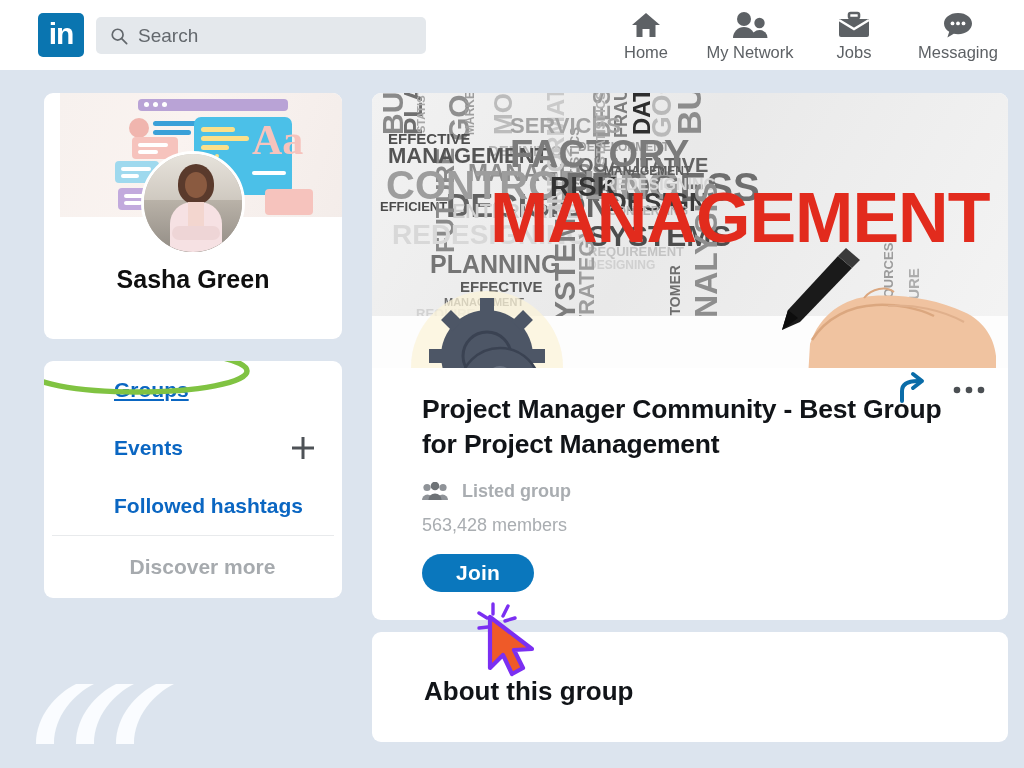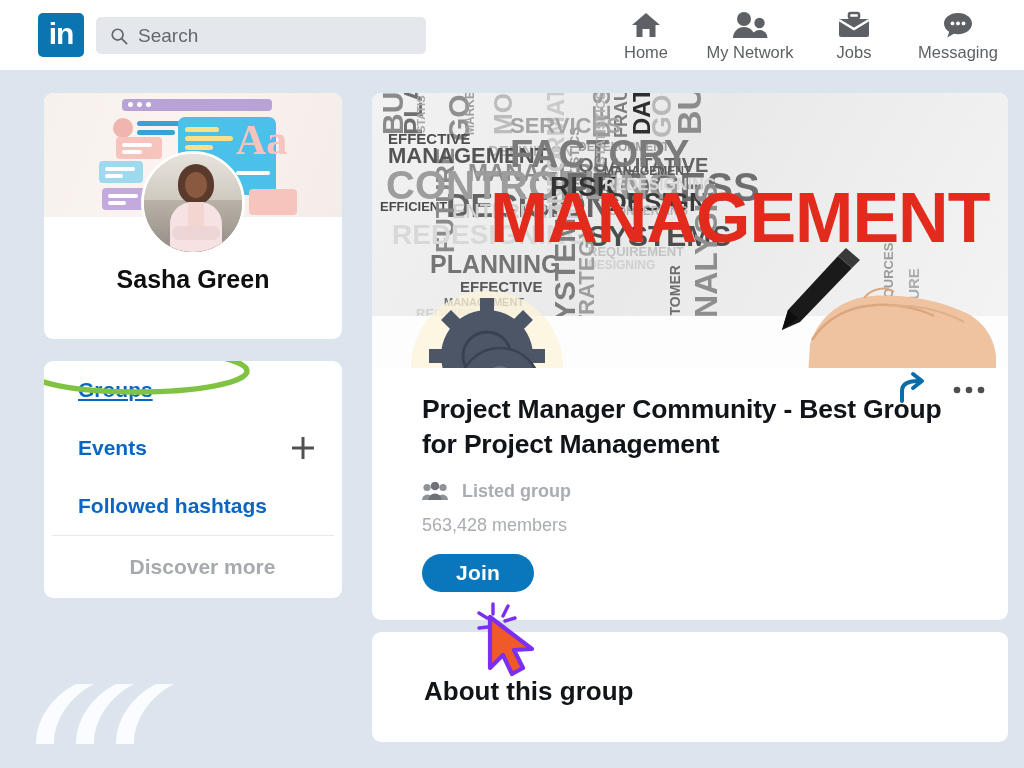--- a/index.html
+++ b/index.html
@@ -57,21 +57,21 @@
 
   
   .sidebar { position: absolute; left: 44px; top: 93px; width: 298px; }
 
   .profile-card {
     width: 298px; height: 246px;
     background: #fff; border-radius: 9px;
     overflow: hidden; position: relative;
   }
   .cover {
-    position: absolute; top: 0; left: 0; width: 298px; height: 124px;
+    position: absolute; top: 0; left: 16px; width: 298px; height: 124px;
     background: linear-gradient(110deg,#f7f1ee 0%,#faf3f0 40%,#f3ece9 100%);
     overflow: hidden;
   }
   .cov { position: absolute; border-radius: 4px; }
   .avatar {
     position: absolute; left: 50%; transform: translateX(-50%);
     top: 58px; width: 104px; height: 104px;
     border-radius: 50%; border: 3px solid #fff;
     overflow: hidden;
     background: linear-gradient(165deg,#d6d2cb 0%,#b9b2a8 55%,#8d8780 100%);
@@ -88,20 +88,21 @@
     margin-top: 22px; width: 298px;
     background: #fff; border-radius: 9px; overflow: hidden;
   }
   .nav-row {
     height: 58px; display: flex; align-items: center;
     padding: 0 34px; position: relative; cursor: pointer;
   }
   .nav-row-label {
     font-size: 21px; font-weight: bold; color: #0a66c2;
     font-family: "Liberation Sans", sans-serif;
+    margin-left: 36px;
   }
   .nav-row-label.underline { text-decoration: underline; }
   .plus-icon {
     position: absolute; right: 26px; top: 50%;
     transform: translateY(-50%);
     width: 26px; height: 26px;
   }
   .divider { height: 1px; background: #e8eaec; margin: 0 8px; }
   .discover {
     height: 62px; display: flex; align-items: center; justify-content: center;

